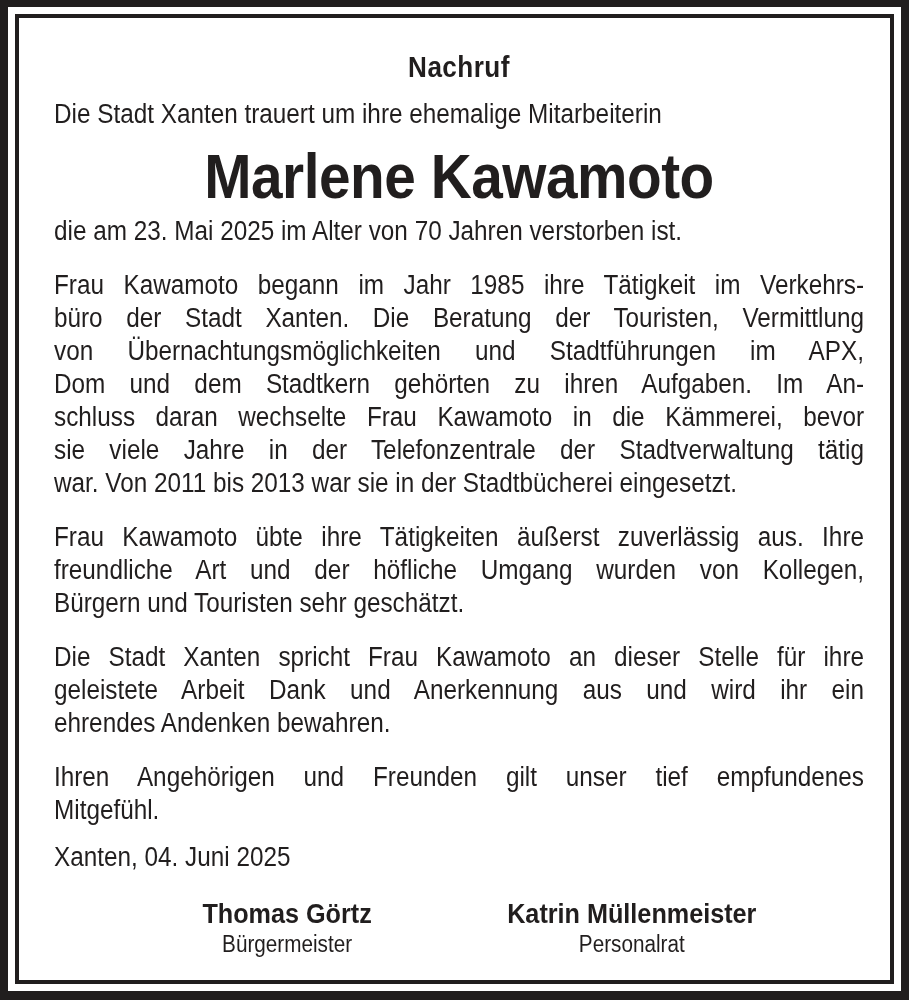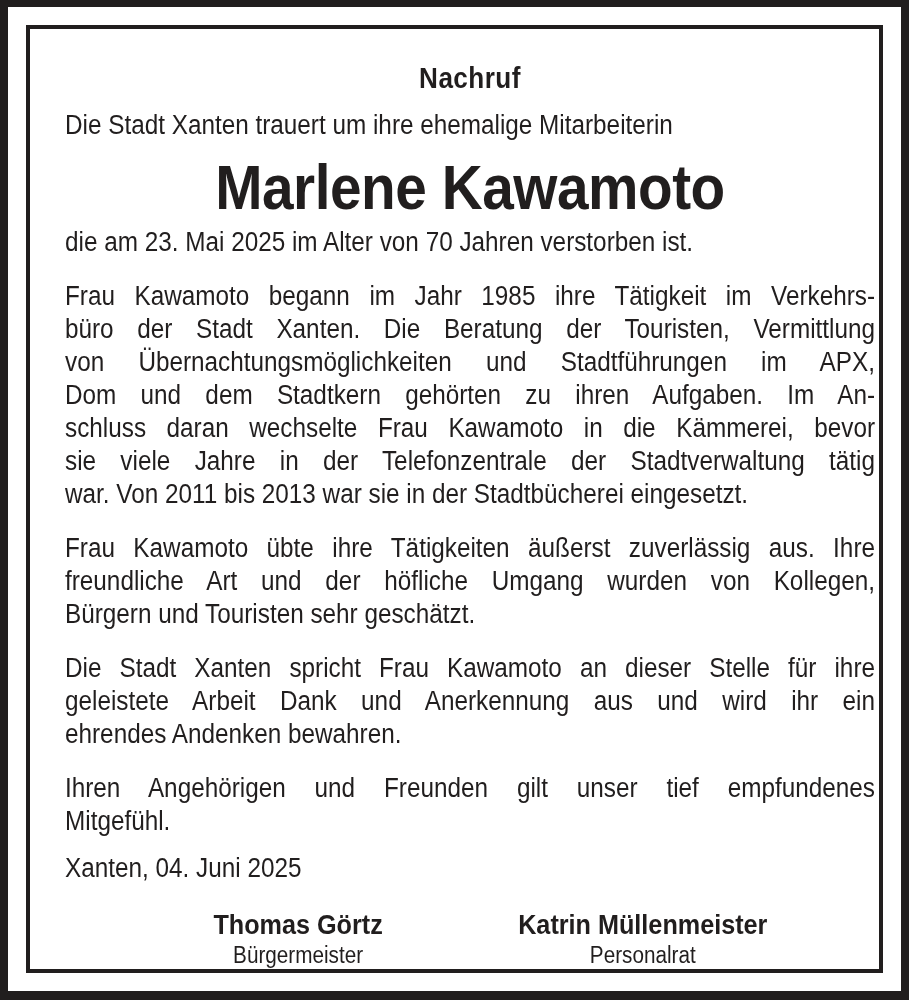--- a/index.html
+++ b/index.html
@@ -15,21 +15,21 @@
   
   .mat {
     width: 909px; height: 1000px;
     background: var(--ink);
     padding: 7px 8px 9px 8px;
   }
   
   .gap {
     width: 100%; height: 100%;
     background: var(--paper);
-    padding: 18px;
+    padding: 7px;
   }
   
   .sheet {
     width: 100%; height: 100%;
     background: var(--paper);
     border: 4px solid var(--ink);
     position: relative;
     overflow: hidden;
   }
   

